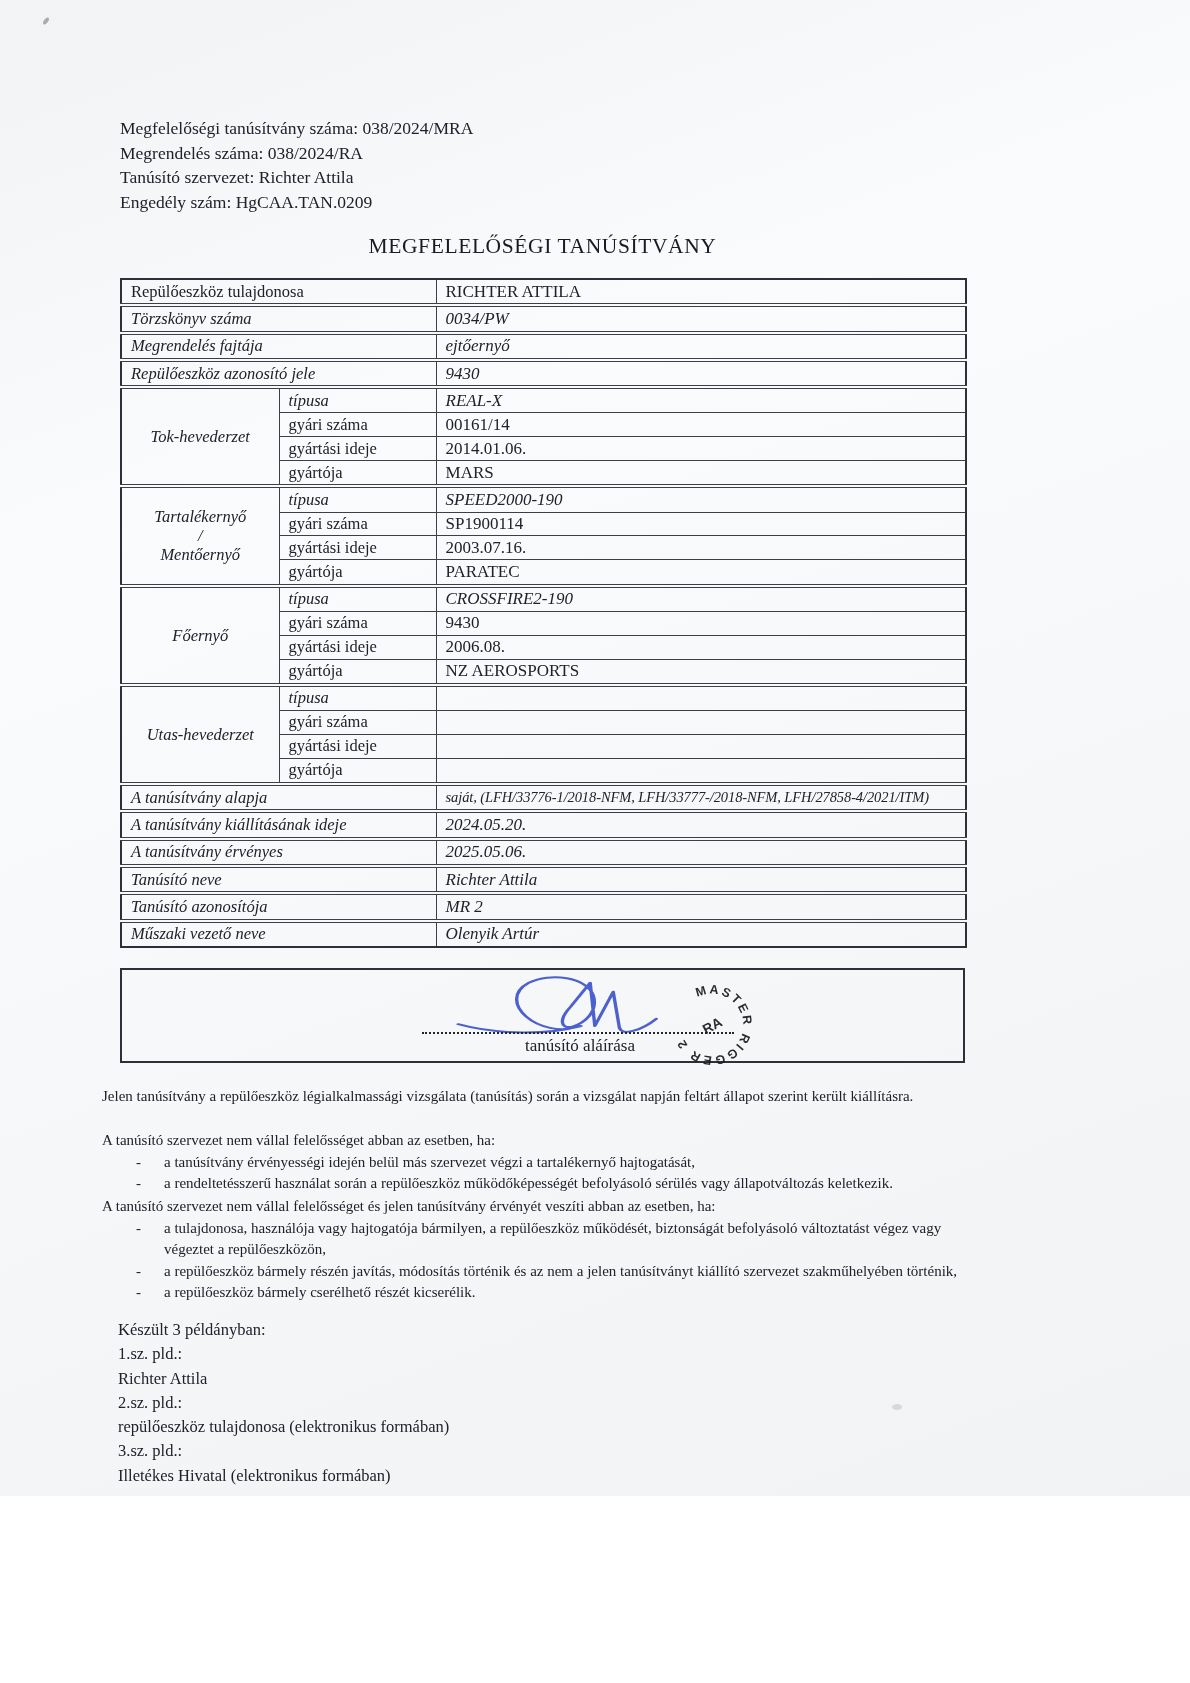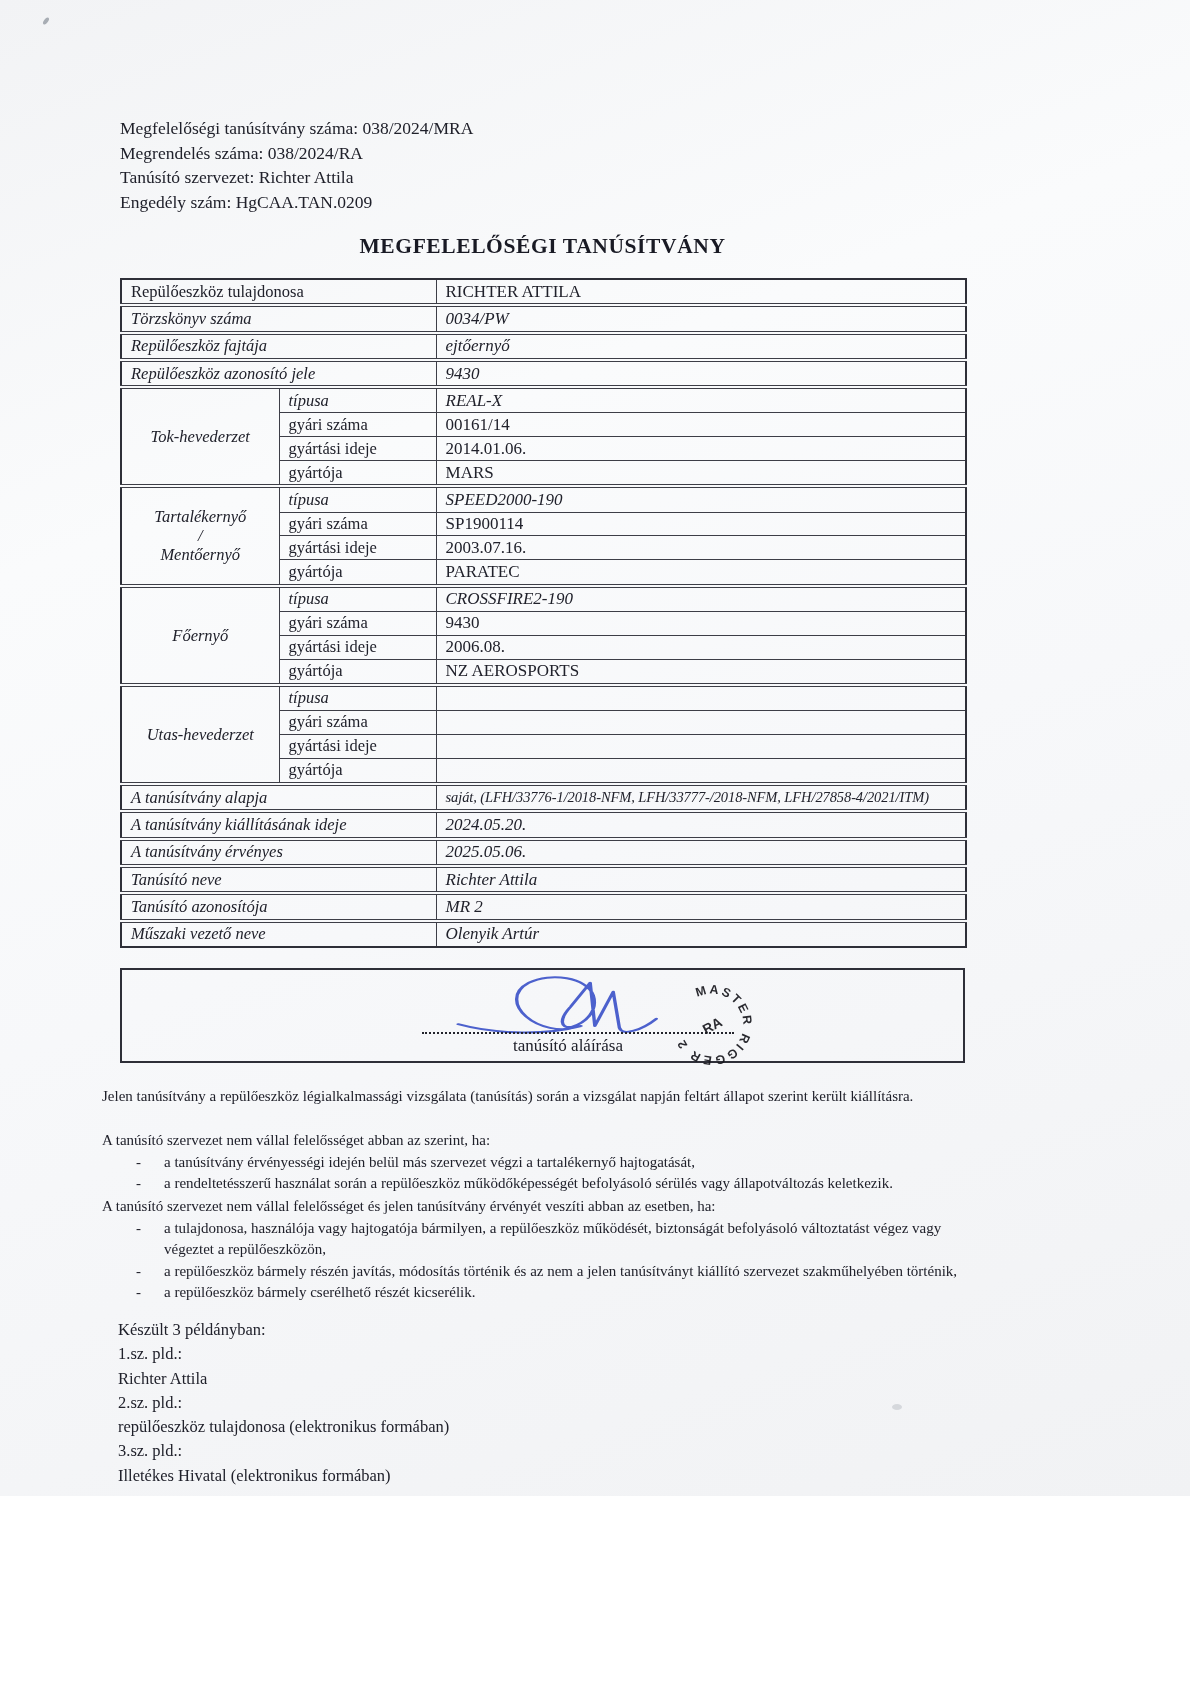--- a/index.html
+++ b/index.html
@@ -7,36 +7,36 @@
     position:relative; width:1190px; height:1496px; overflow:hidden;
     background:linear-gradient(160deg,#f2f3f5 0%,#fafbfc 30%,#f7f8fa 55%,#f1f2f4 100%);
     font-family:"Liberation Serif","DejaVu Serif",serif;
     color:#20212b;
   }
   .speck { position:absolute; left:44px; top:17px; width:4px; height:8px; background:#8f959d; border-radius:50%; transform:rotate(38deg); opacity:.75; }
   .smudge { position:absolute; left:892px; top:1404px; width:10px; height:6px; background:#c9ccd1; border-radius:50%; opacity:.7; }
 
   .header-block { position:absolute; left:120px; top:116px; font-size:17.5px; line-height:24.5px; }
   .doc-title { position:absolute; left:120px; top:234px; width:845px; text-align:center;
-    font-size:21.5px; font-weight:bold; letter-spacing:.6px; color:#191a24; }
+    font-size:21.5px; font-weight:normal; letter-spacing:.6px; color:#191a24; }
 
   table.doc-table { position:absolute; left:120px; top:278px; width:845px; height:670px;
     border-collapse:collapse; table-layout:fixed; border:2px solid #2e2f38; }
   .doc-table td { border:1px solid #3d3e47; padding:0 4px 0 9px; font-size:16.5px;
     vertical-align:middle; overflow:hidden; white-space:nowrap; }
   .doc-table tr.sep td { border-top:4px double #3d3e47;font-style:italic; }
   .doc-table td.group-name { text-align:center; white-space:pre-line; padding:0 2px; line-height:19px; }
   .doc-table td.val { font-size:17px; }
   .doc-table td.val-small { font-size:14.5px; letter-spacing:-0.1px; }
 
   .sigbox { position:absolute; left:120px; top:968px; width:845px; height:95px;
     border:2px solid #2e2f38; box-sizing:border-box; }
   .sig-ink { position:absolute; left:330px; top:2px; width:215px; height:72px; }
   .sig-dotted { position:absolute; left:300px; top:62px; width:312px; border-bottom:2.5px dotted #23242c; }
-  .sig-caption { position:absolute; left:276px; top:66px; width:340px; text-align:center; font-size:17px; }
+  .sig-caption { position:absolute; left:288px; top:66px; width:340px; text-align:center; font-size:17px; }
   .stamp { position:absolute; left:544px; top:9px; width:92px; height:92px; transform:rotate(-28deg); opacity:.92; }
 
   .note { position:absolute; left:102px; width:866px; font-size:15px; line-height:21.5px; }
   .note-statement { top:1086px; }
   .note-disc1 { top:1130px; }
   .note-disc2 { top:1196px; }
   .bullet-row { display:flex; }
   .bullet-row .dash { margin-left:34px; width:28px; flex:none; }
   .bullet-row .txt { flex:1; }
 
@@ -69,21 +69,21 @@
     <tbody>
       <tr>
         <td colspan="2">Repülőeszköz tulajdonosa</td>
         <td class="val">RICHTER ATTILA</td>
       </tr>
       <tr class="sep">
         <td colspan="2">Törzskönyv száma</td>
         <td class="val">0034/PW</td>
       </tr>
       <tr class="sep">
-        <td colspan="2">Repülőeszköz fajtája</td>
+        <td colspan="2">Megrendelés fajtája</td>
         <td class="val">ejtőernyő</td>
       </tr>
       <tr class="sep">
         <td colspan="2">Repülőeszköz azonosító jele</td>
         <td class="val">9430</td>
       </tr>
 
       <tr class="sep">
         <td rowspan="4" class="group-name">Tok-hevederzet</td>
         <td>típusa</td>
@@ -198,21 +198,21 @@
       <text font-family="Liberation Sans, sans-serif" font-size="13.5" font-weight="bold" letter-spacing="2.5" fill="#17171d">
         <textPath href="#ring">MASTER RIGGER 2</textPath>
       </text>
       <text x="50" y="56" text-anchor="middle" font-family="Liberation Sans, sans-serif" font-size="15" font-weight="bold" fill="#17171d">RA</text>
     </svg>
   </div>
 
   <div class="note note-statement">Jelen tanúsítvány a repülőeszköz légialkalmassági vizsgálata (tanúsítás) során a vizsgálat napján feltárt állapot szerint került kiállításra.</div>
 
   <div class="note note-disc1">
-    <div>A tanúsító szervezet nem vállal felelősséget abban az szerint, ha:</div>
+    <div>A tanúsító szervezet nem vállal felelősséget abban az esetben, ha:</div>
     <div class="bullet-row">
       <span class="dash">-</span>
       <span class="txt">a tanúsítvány érvényességi idején belül más szervezet végzi a tartalékernyő hajtogatását,</span>
     </div>
     <div class="bullet-row">
       <span class="dash">-</span>
       <span class="txt">a rendeltetésszerű használat során a repülőeszköz működőképességét befolyásoló sérülés vagy állapotváltozás keletkezik.</span>
     </div>
   </div>
 

